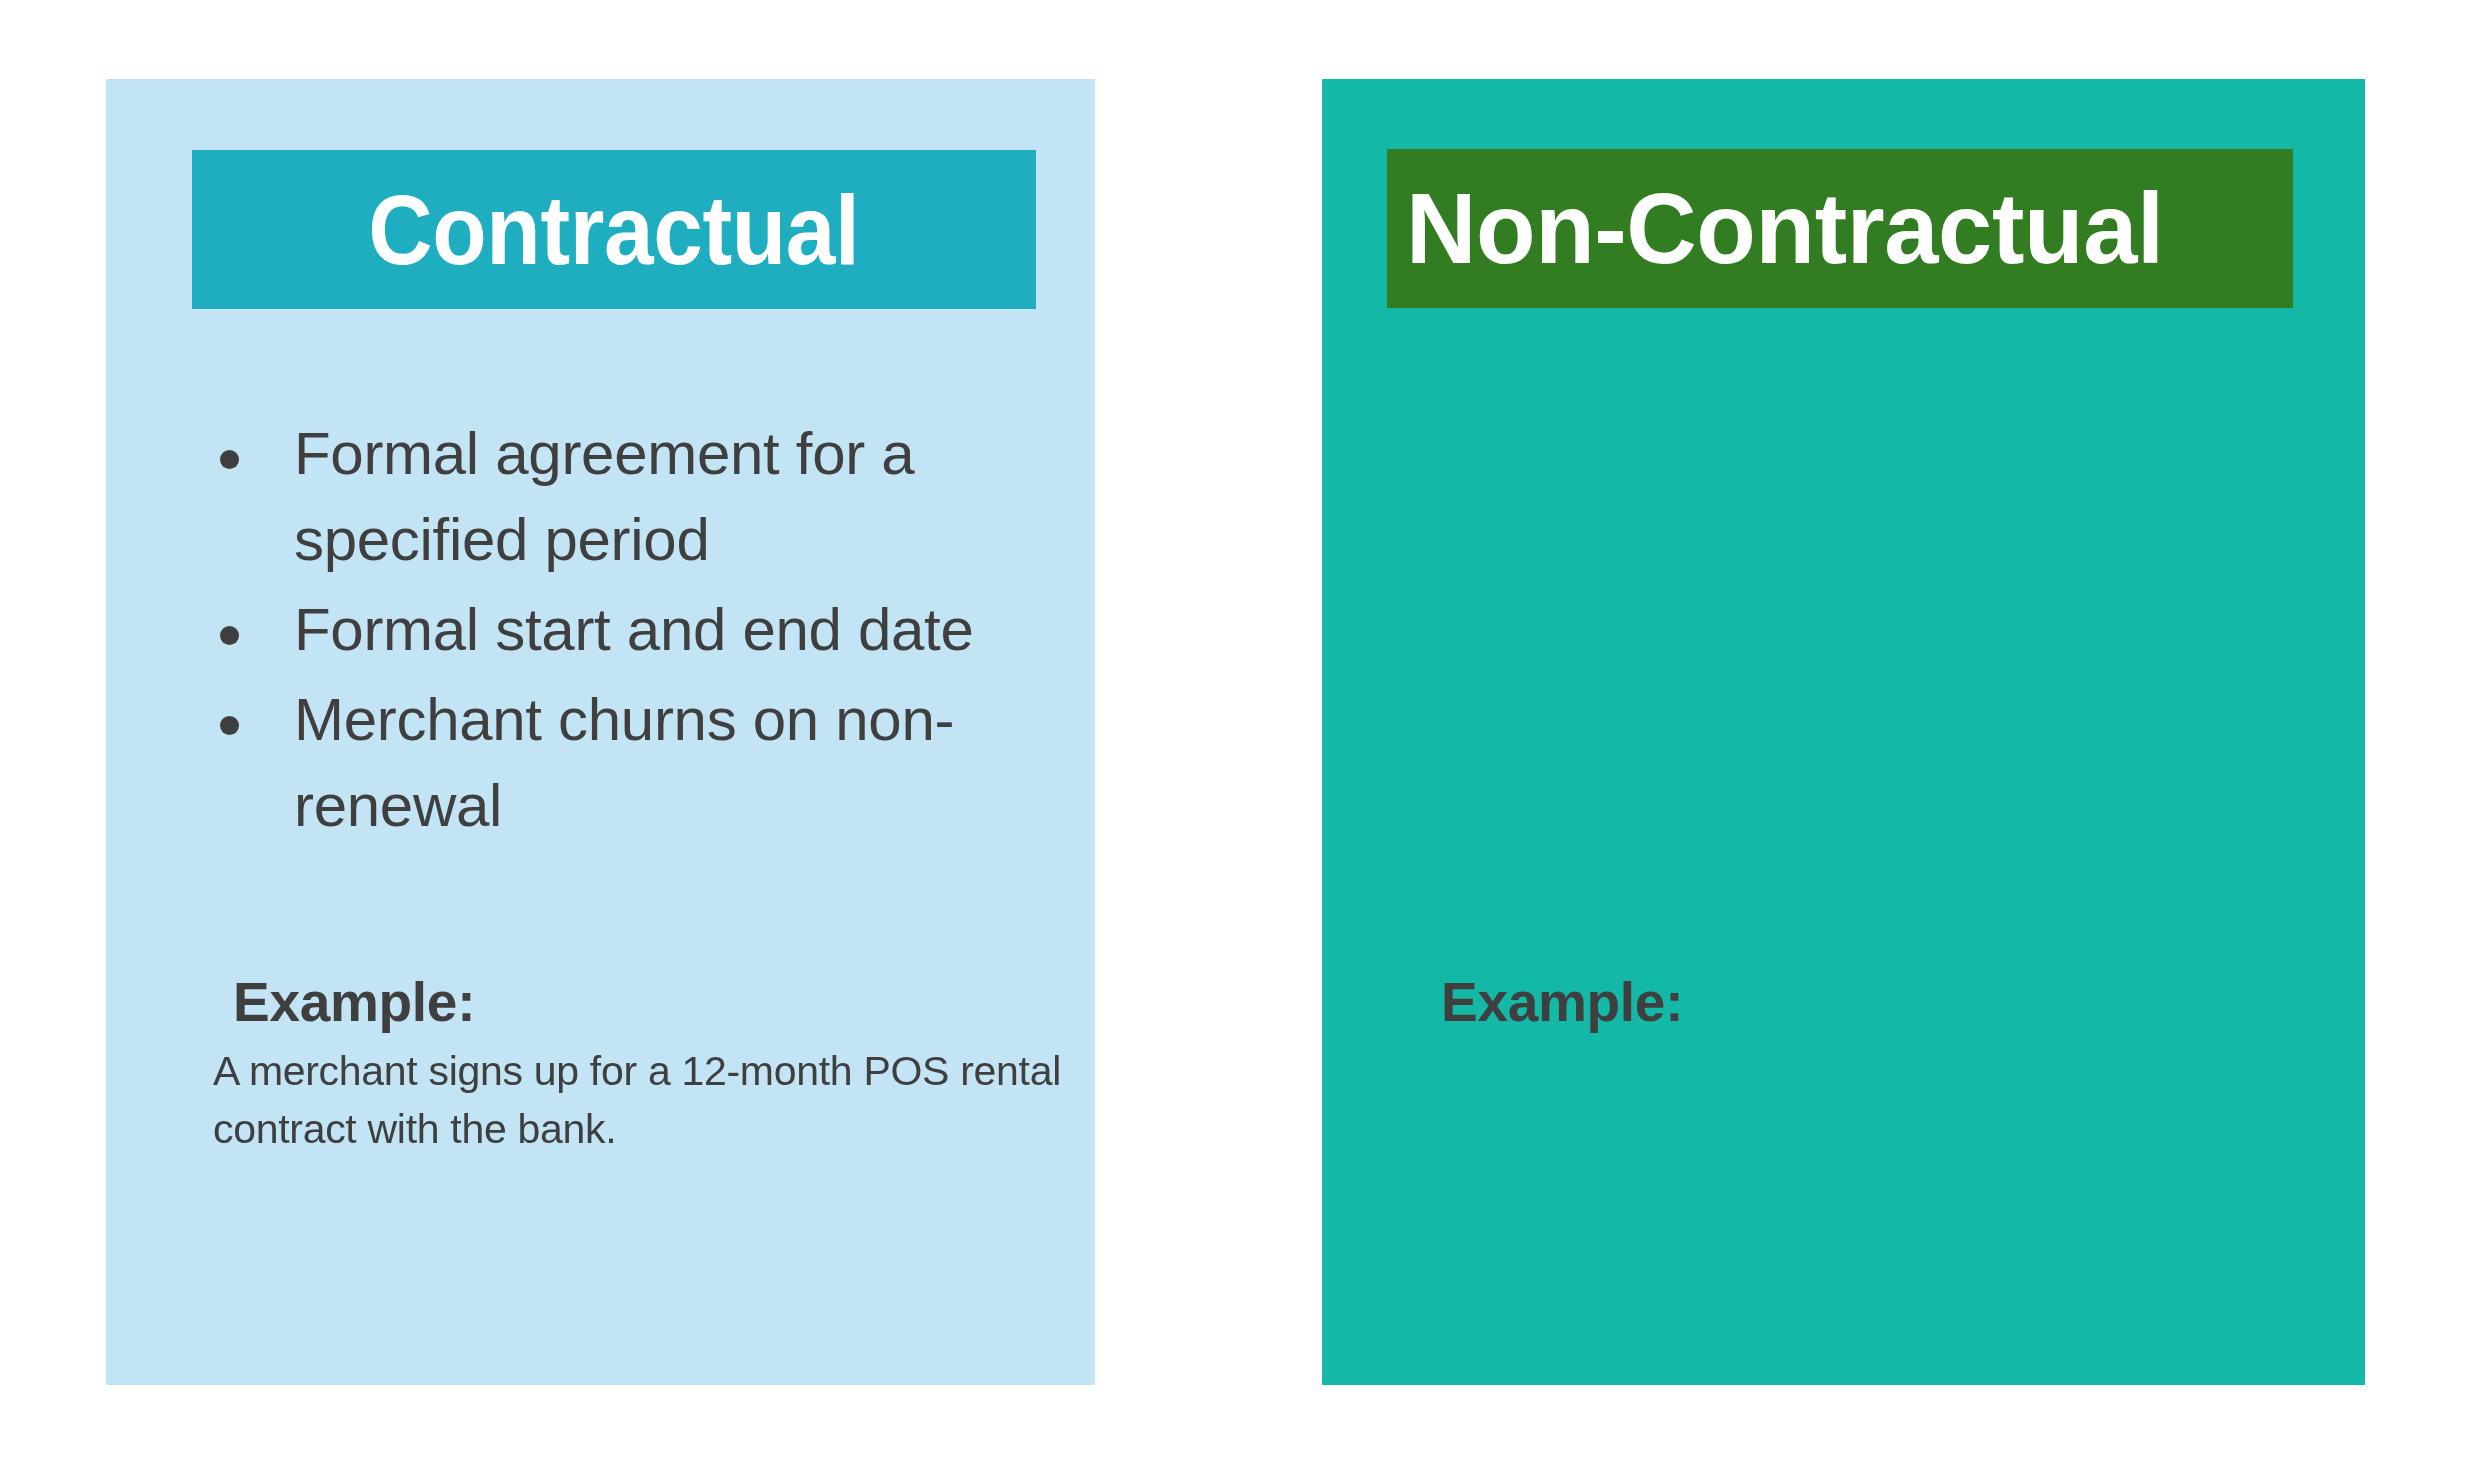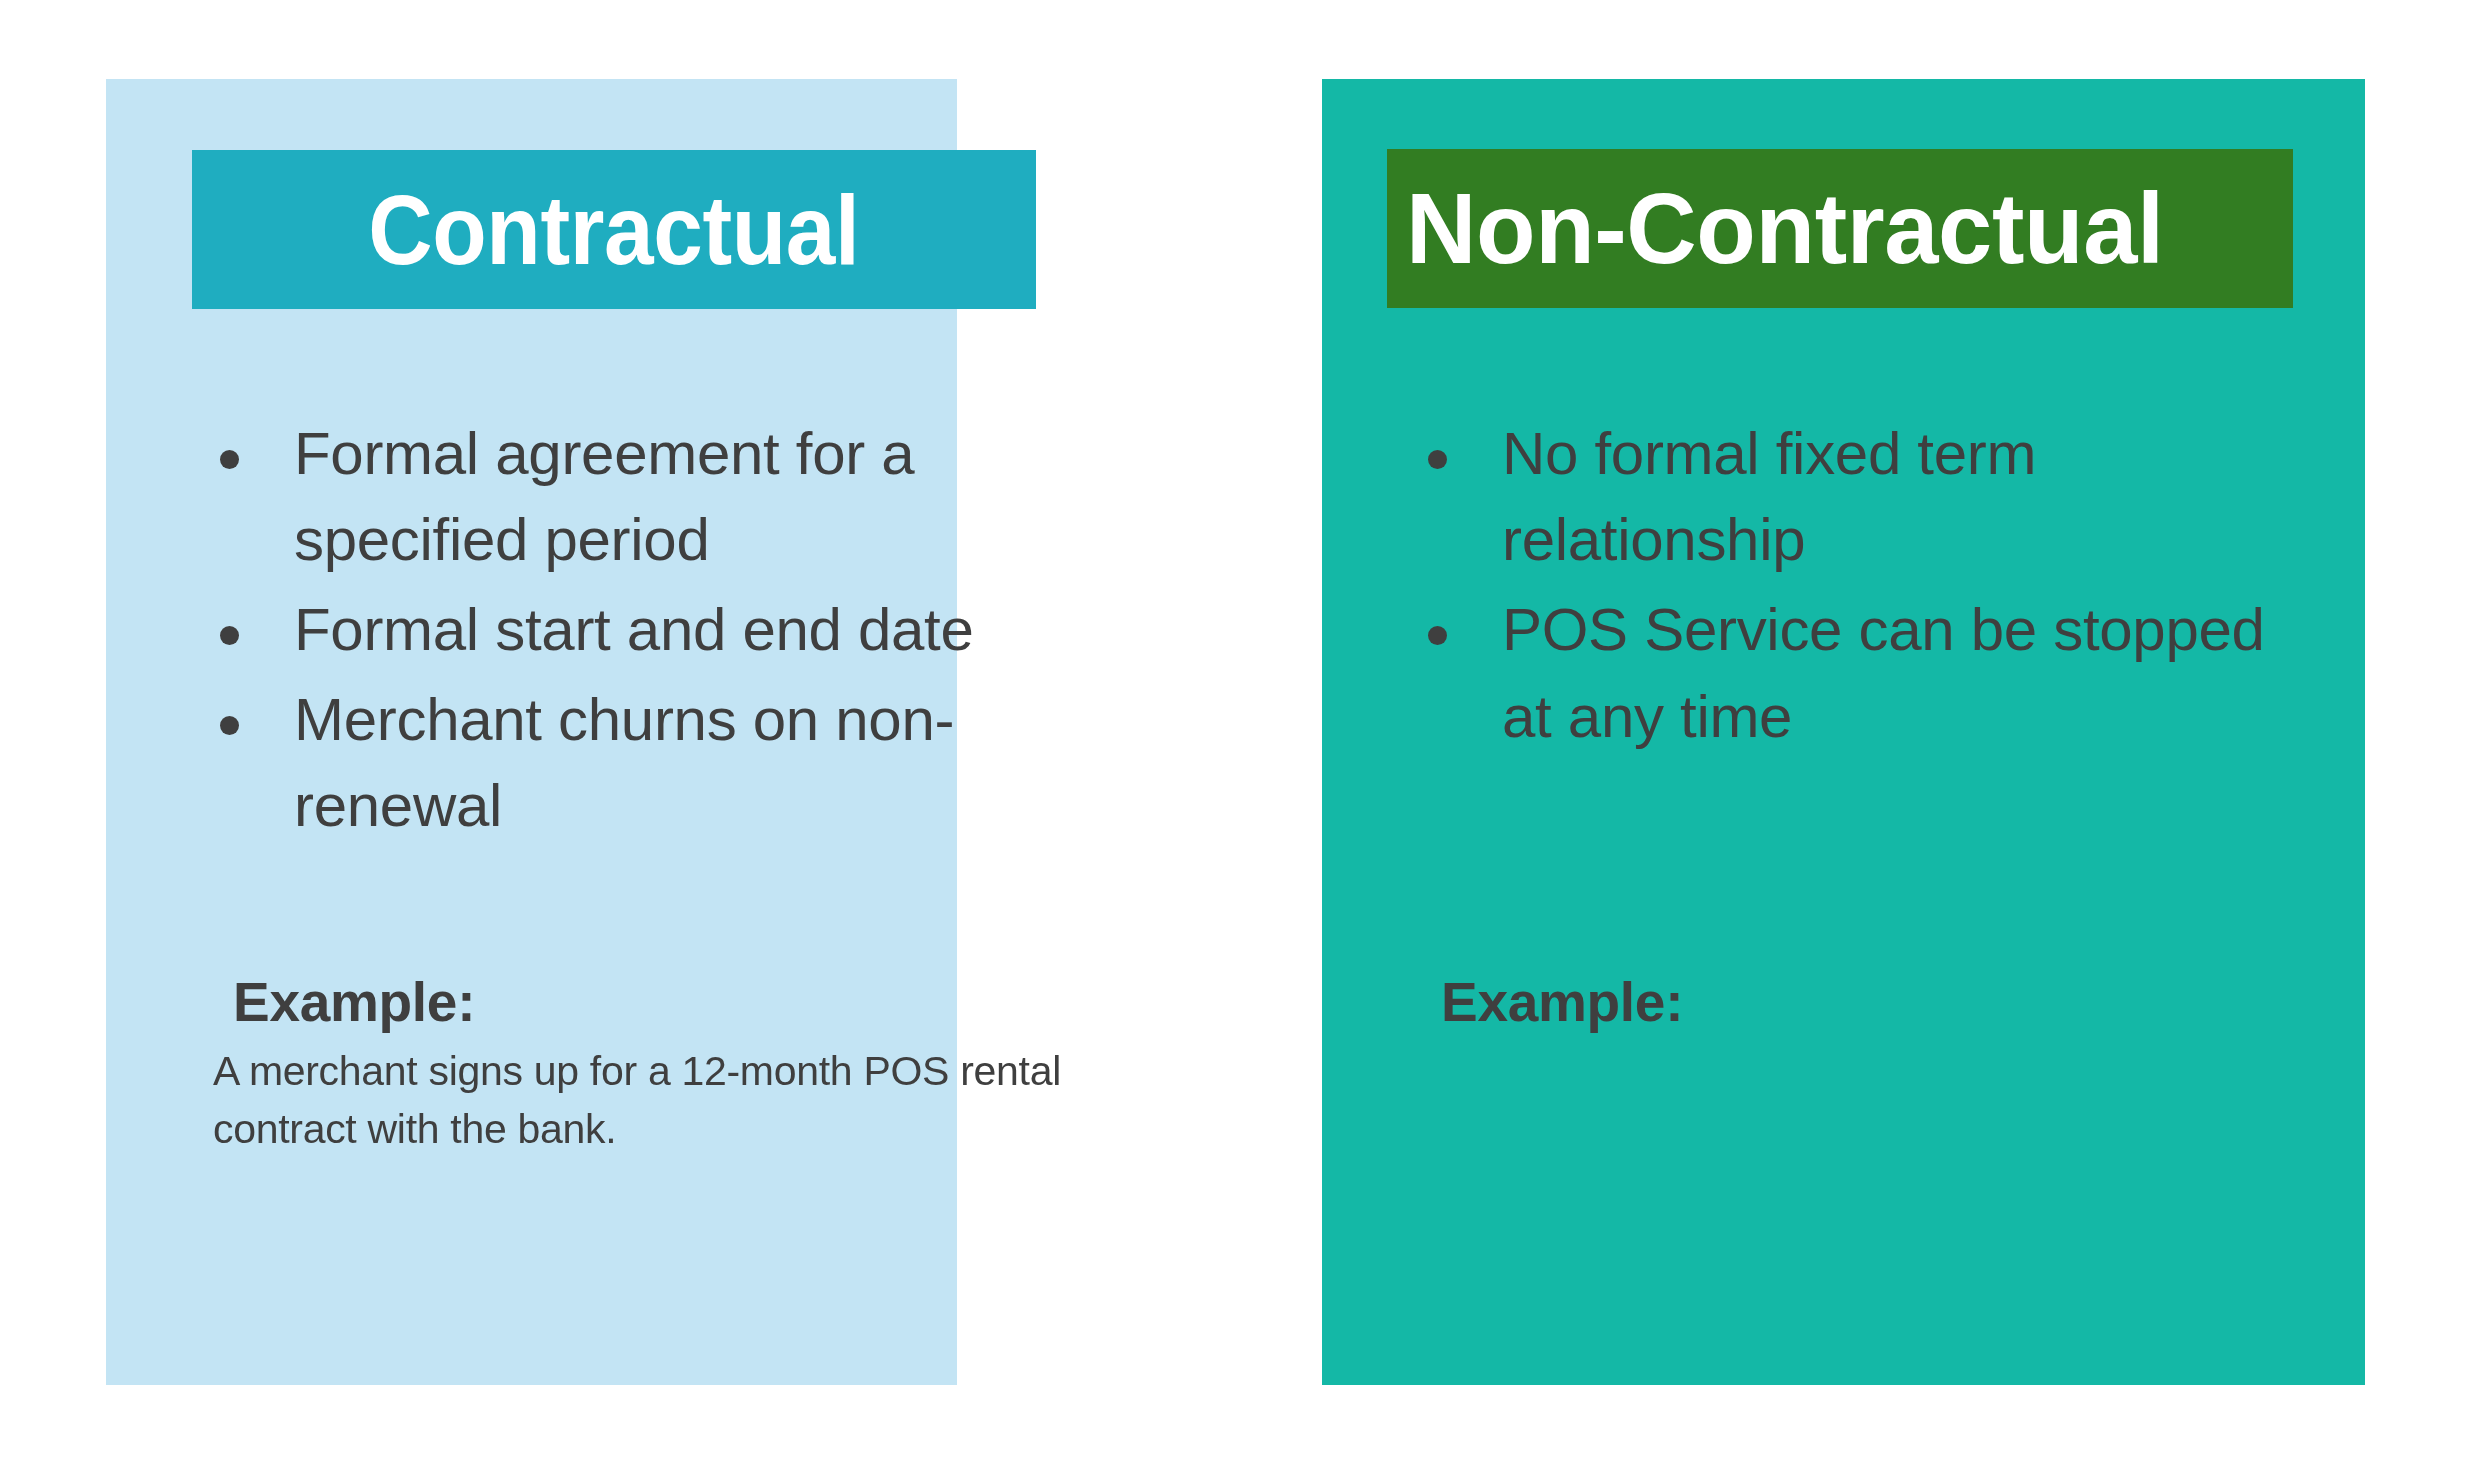--- a/index.html
+++ b/index.html
@@ -23,21 +23,21 @@
 
   
   .card {
     position: absolute;
     top: 79px;
     height: 1306px;
     box-sizing: border-box;
   }
   .card-contractual {
     left: 106px;
-    width: 851px;
+    width: 989px;
     background: #c3e4f4;
   }
   .card-noncontractual {
     left: 1322px;
     width: 1043px;
     background: #14b8a6;
   }
 
   
   .card-header {
@@ -181,30 +181,20 @@
     </div>
 
   </section>
 
   <section class="card card-noncontractual">
 
     <div class="card-header header-noncontractual">
       <span class="card-title">Non-Contractual</span>
     </div>
 
-    <ul class="bullet-list">
-      <li class="bullet-item">
-        <span class="bullet-dot"></span>
-        <span class="bullet-text">No formal fixed term relationship</span>
-      </li>
-      <li class="bullet-item">
-        <span class="bullet-dot"></span>
-        <span class="bullet-text">POS Service can be stopped at any time</span>
-      </li>
-    </ul>
 
     <div class="example-block example-block-right">
       <span class="example-label">Example:</span>
     </div>
 
   </section>
 
 </div>
 
 

